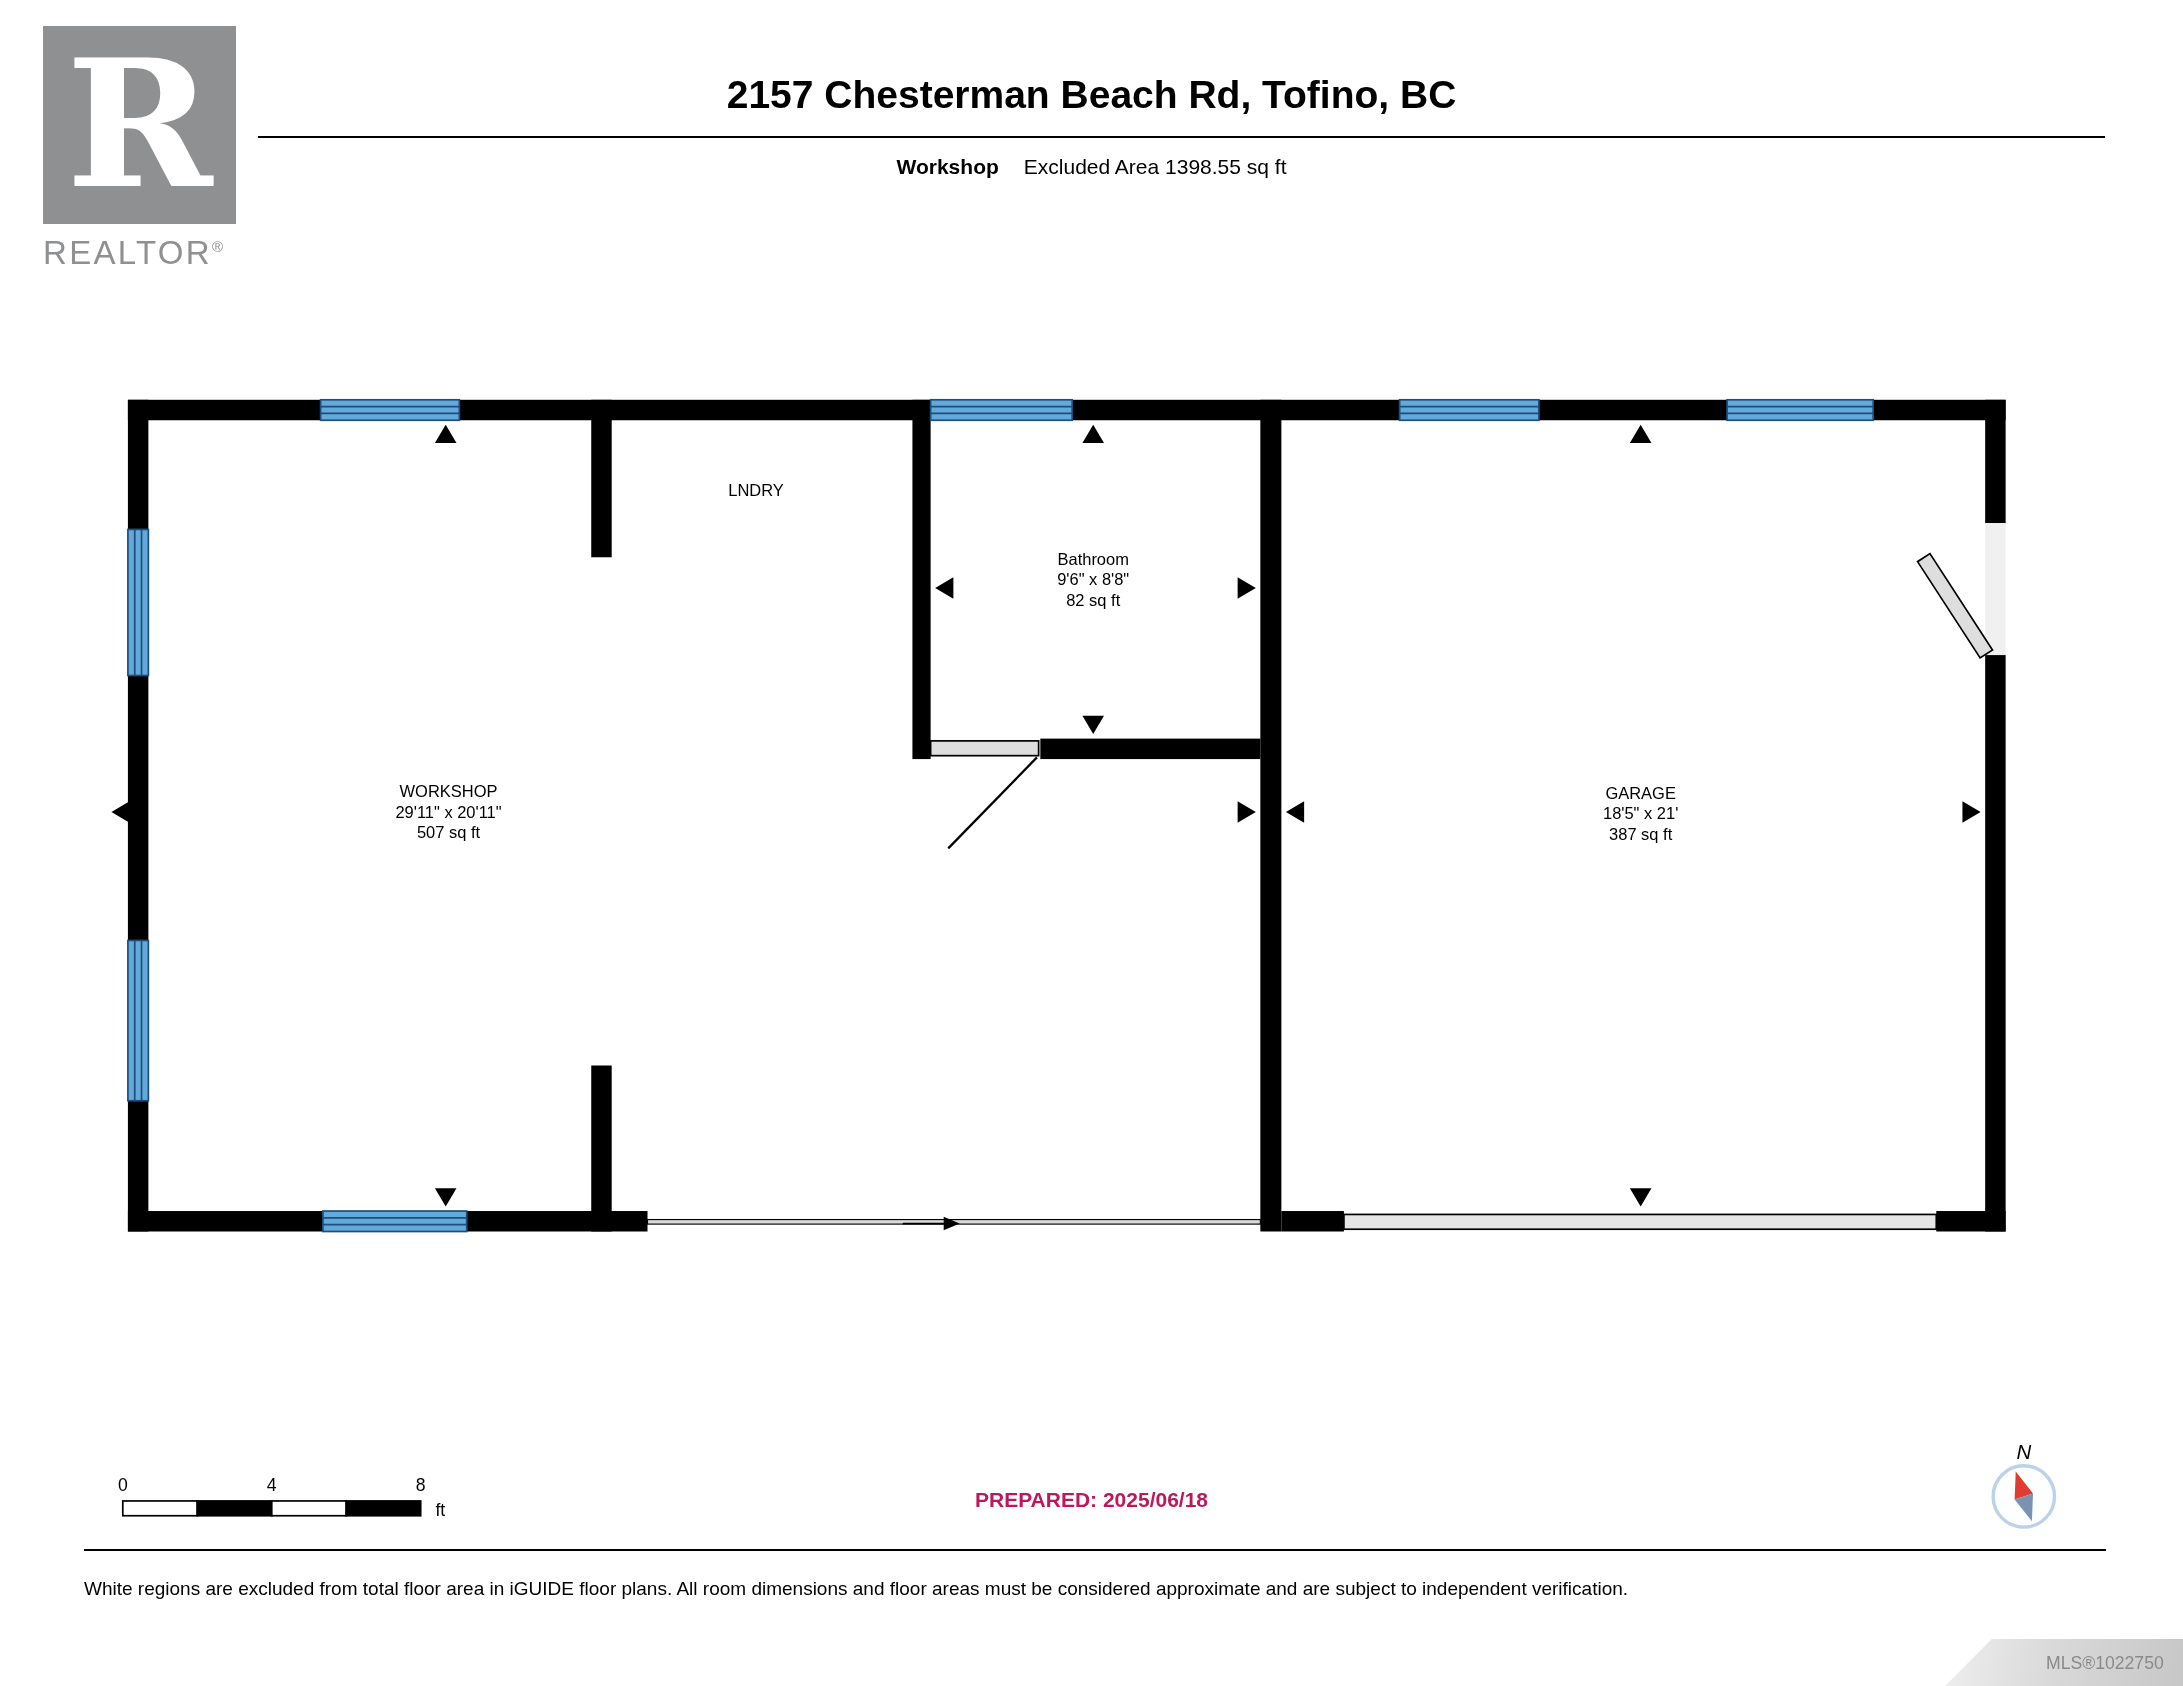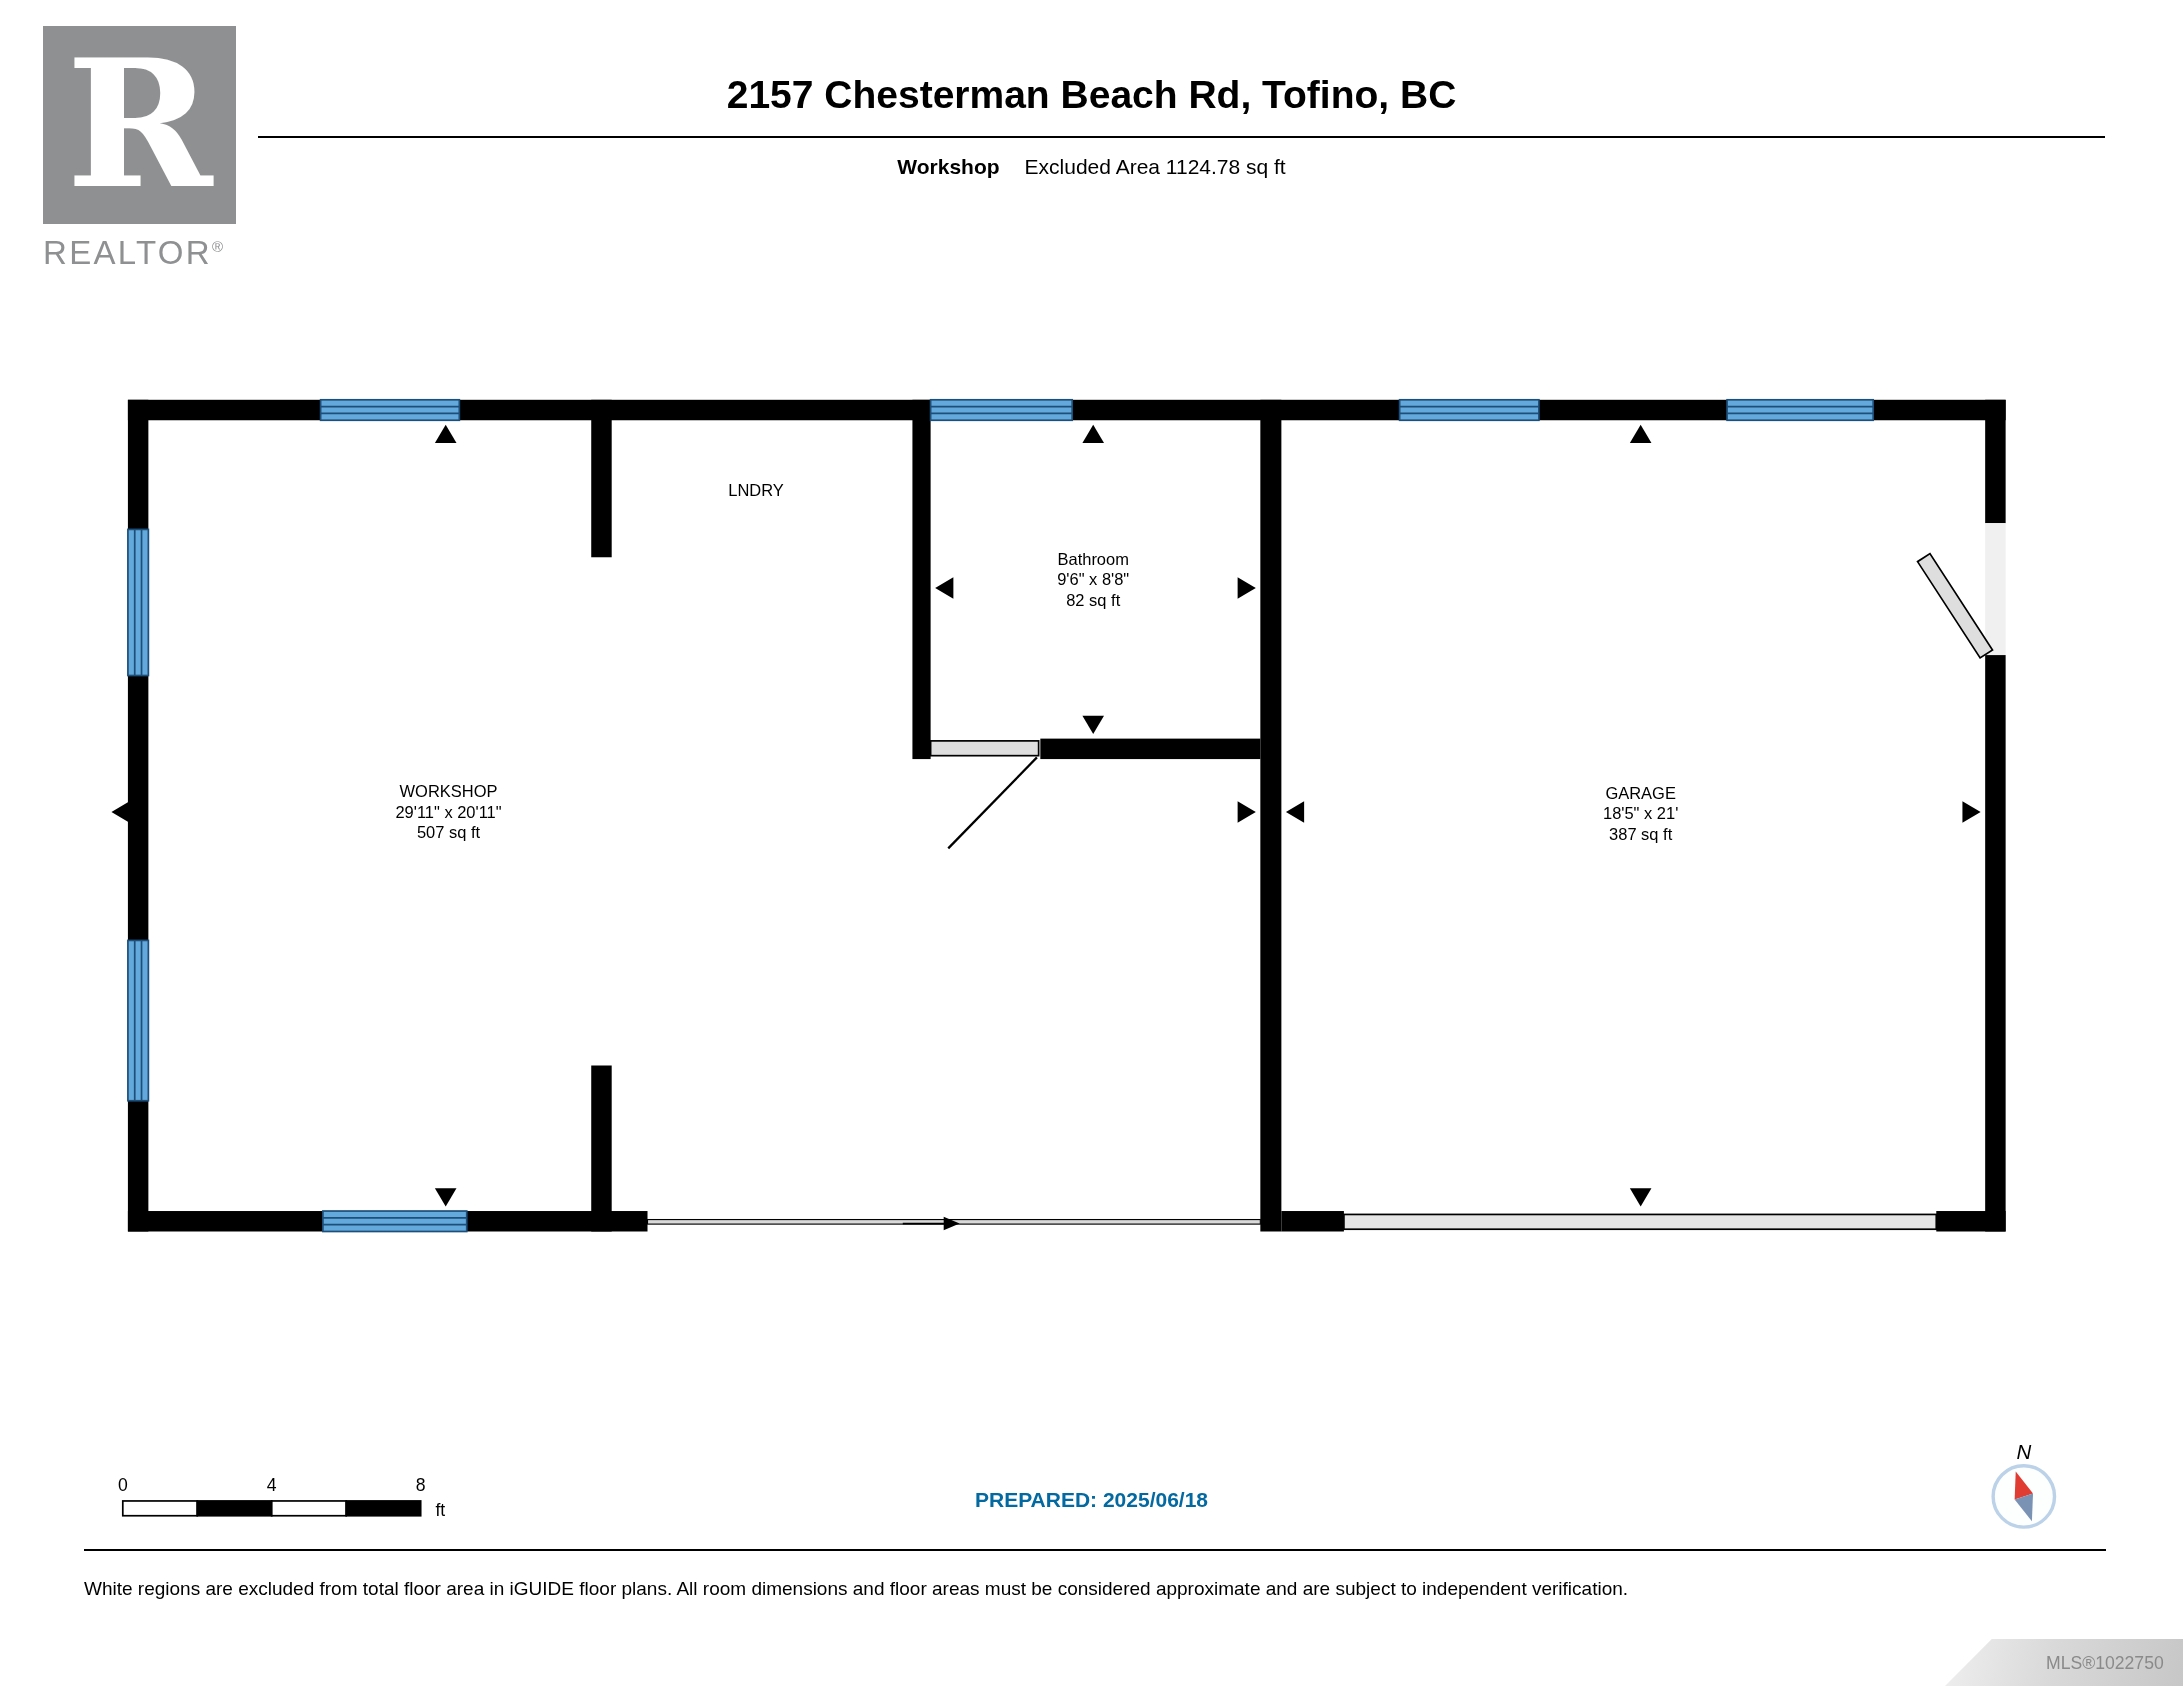--- a/index.html
+++ b/index.html
@@ -50,21 +50,21 @@
   .scale-unit { font-size:31px; }
   .compass-n { font-size:36px; font-style:italic; }
   .sb-white { fill:#fff; stroke:#000; stroke-width:3; }
   .sb-black { fill:#000; stroke:#000; stroke-width:3; }
   .needle-n { fill:var(--compass-north,#e03c31); }
   .needle-s { fill:var(--compass-south,#7a93b4); }
   .compass-ring { fill:#fdfefe; stroke:#bcd2e8; stroke-width:6; }
   
   .prepared {
     position:absolute; left:0; top:1488px; width:100%;
-    text-align:center; font-size:21px; font-weight:bold; color:#0369a1;
+    text-align:center; font-size:21px; font-weight:bold; color:#be185d;
   }
   .footer-rule {
     position:absolute; left:84px; top:1549px; width:2022px; height:2.3px; background:#000;
   }
   .disclaimer {
     position:absolute; left:84px; top:1562px; width:1962px;
     font-size:19px; color:#000;margin-top:16px;
   }
   .mls-wedge {
     position:absolute; right:0; bottom:0; width:239px; height:48px;
@@ -81,21 +81,21 @@
 
   <div class="logo-mark">
     <span class="logo-r">R</span>
   </div>
   <div class="logo-text"><span>REALTOR</span><span class="reg">®</span></div>
 
   <div class="page-title">2157 Chesterman Beach Rd, Tofino, BC</div>
   <div class="title-rule"></div>
   <div class="subtitle">
     <span class="floor">Workshop</span>
-    <span class="excluded">Excluded Area 1124.78 sq ft</span>
+    <span class="excluded">Excluded Area 1398.55 sq ft</span>
   </div>
 
   <svg class="plan" width="2183" height="1687" viewBox="0 0 3840 2967" xmlns="http://www.w3.org/2000/svg">
 
     <g>
       <rect class="wall" x="225" y="703" width="339" height="36"></rect>
       <rect class="wall" x="808" y="703" width="829" height="36"></rect>
       <rect class="wall" x="1886" y="703" width="576" height="36"></rect>
       <rect class="wall" x="2707" y="703" width="331" height="36"></rect>
       <rect class="wall" x="3295" y="703" width="233" height="36"></rect>

